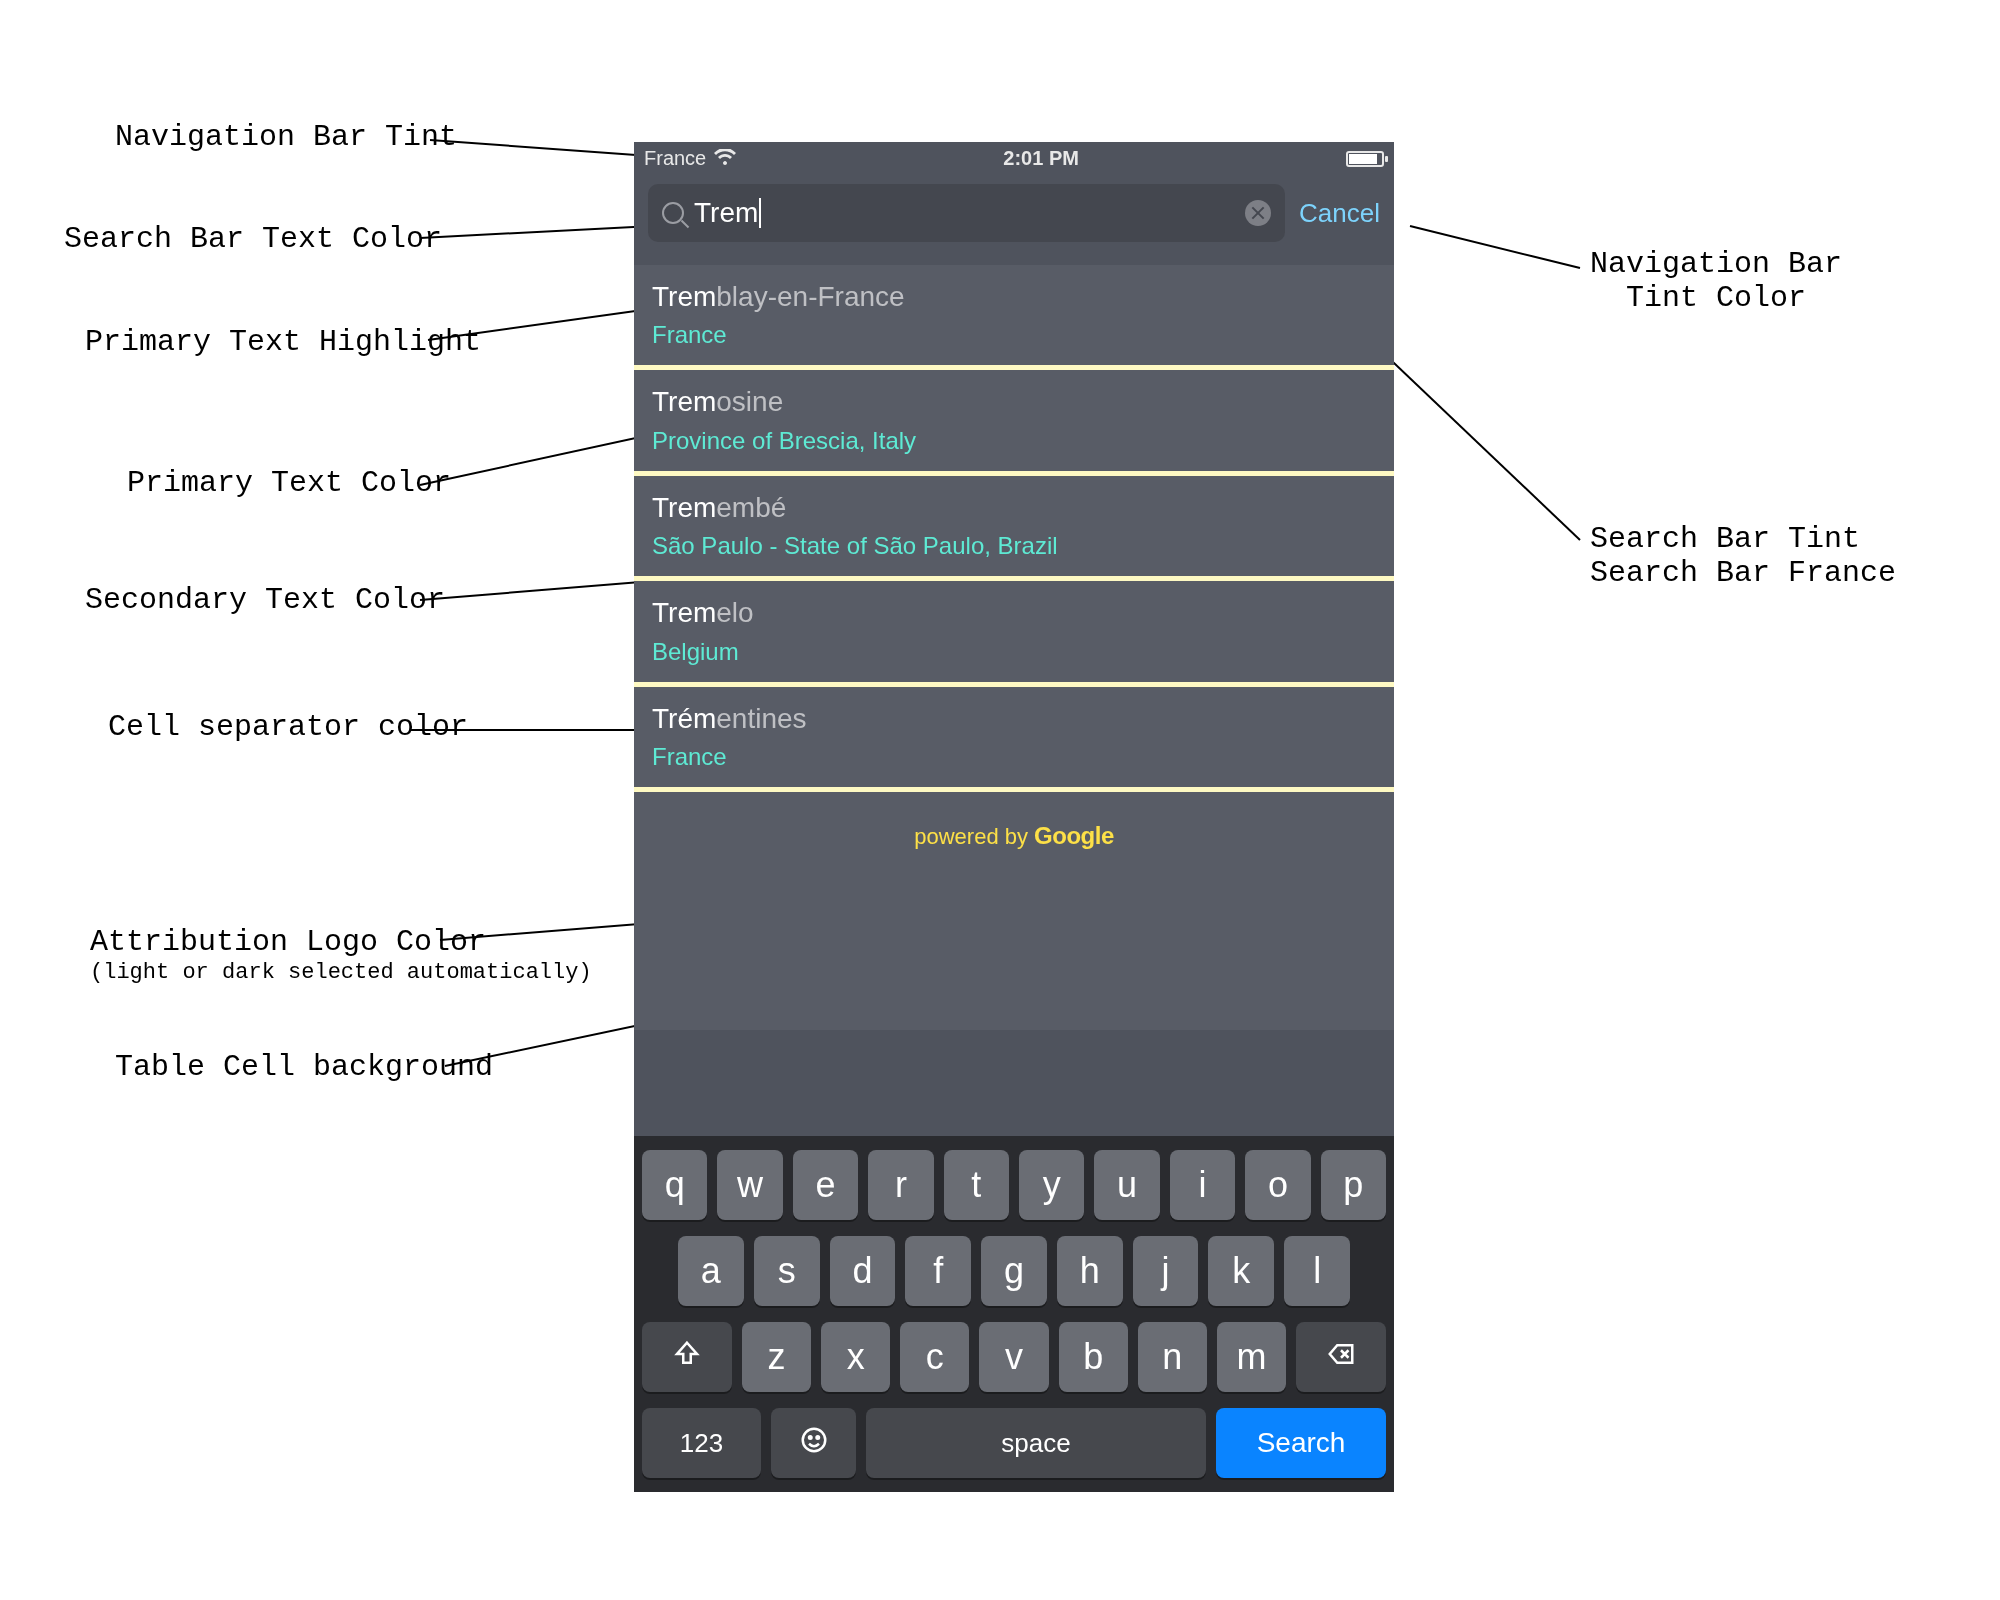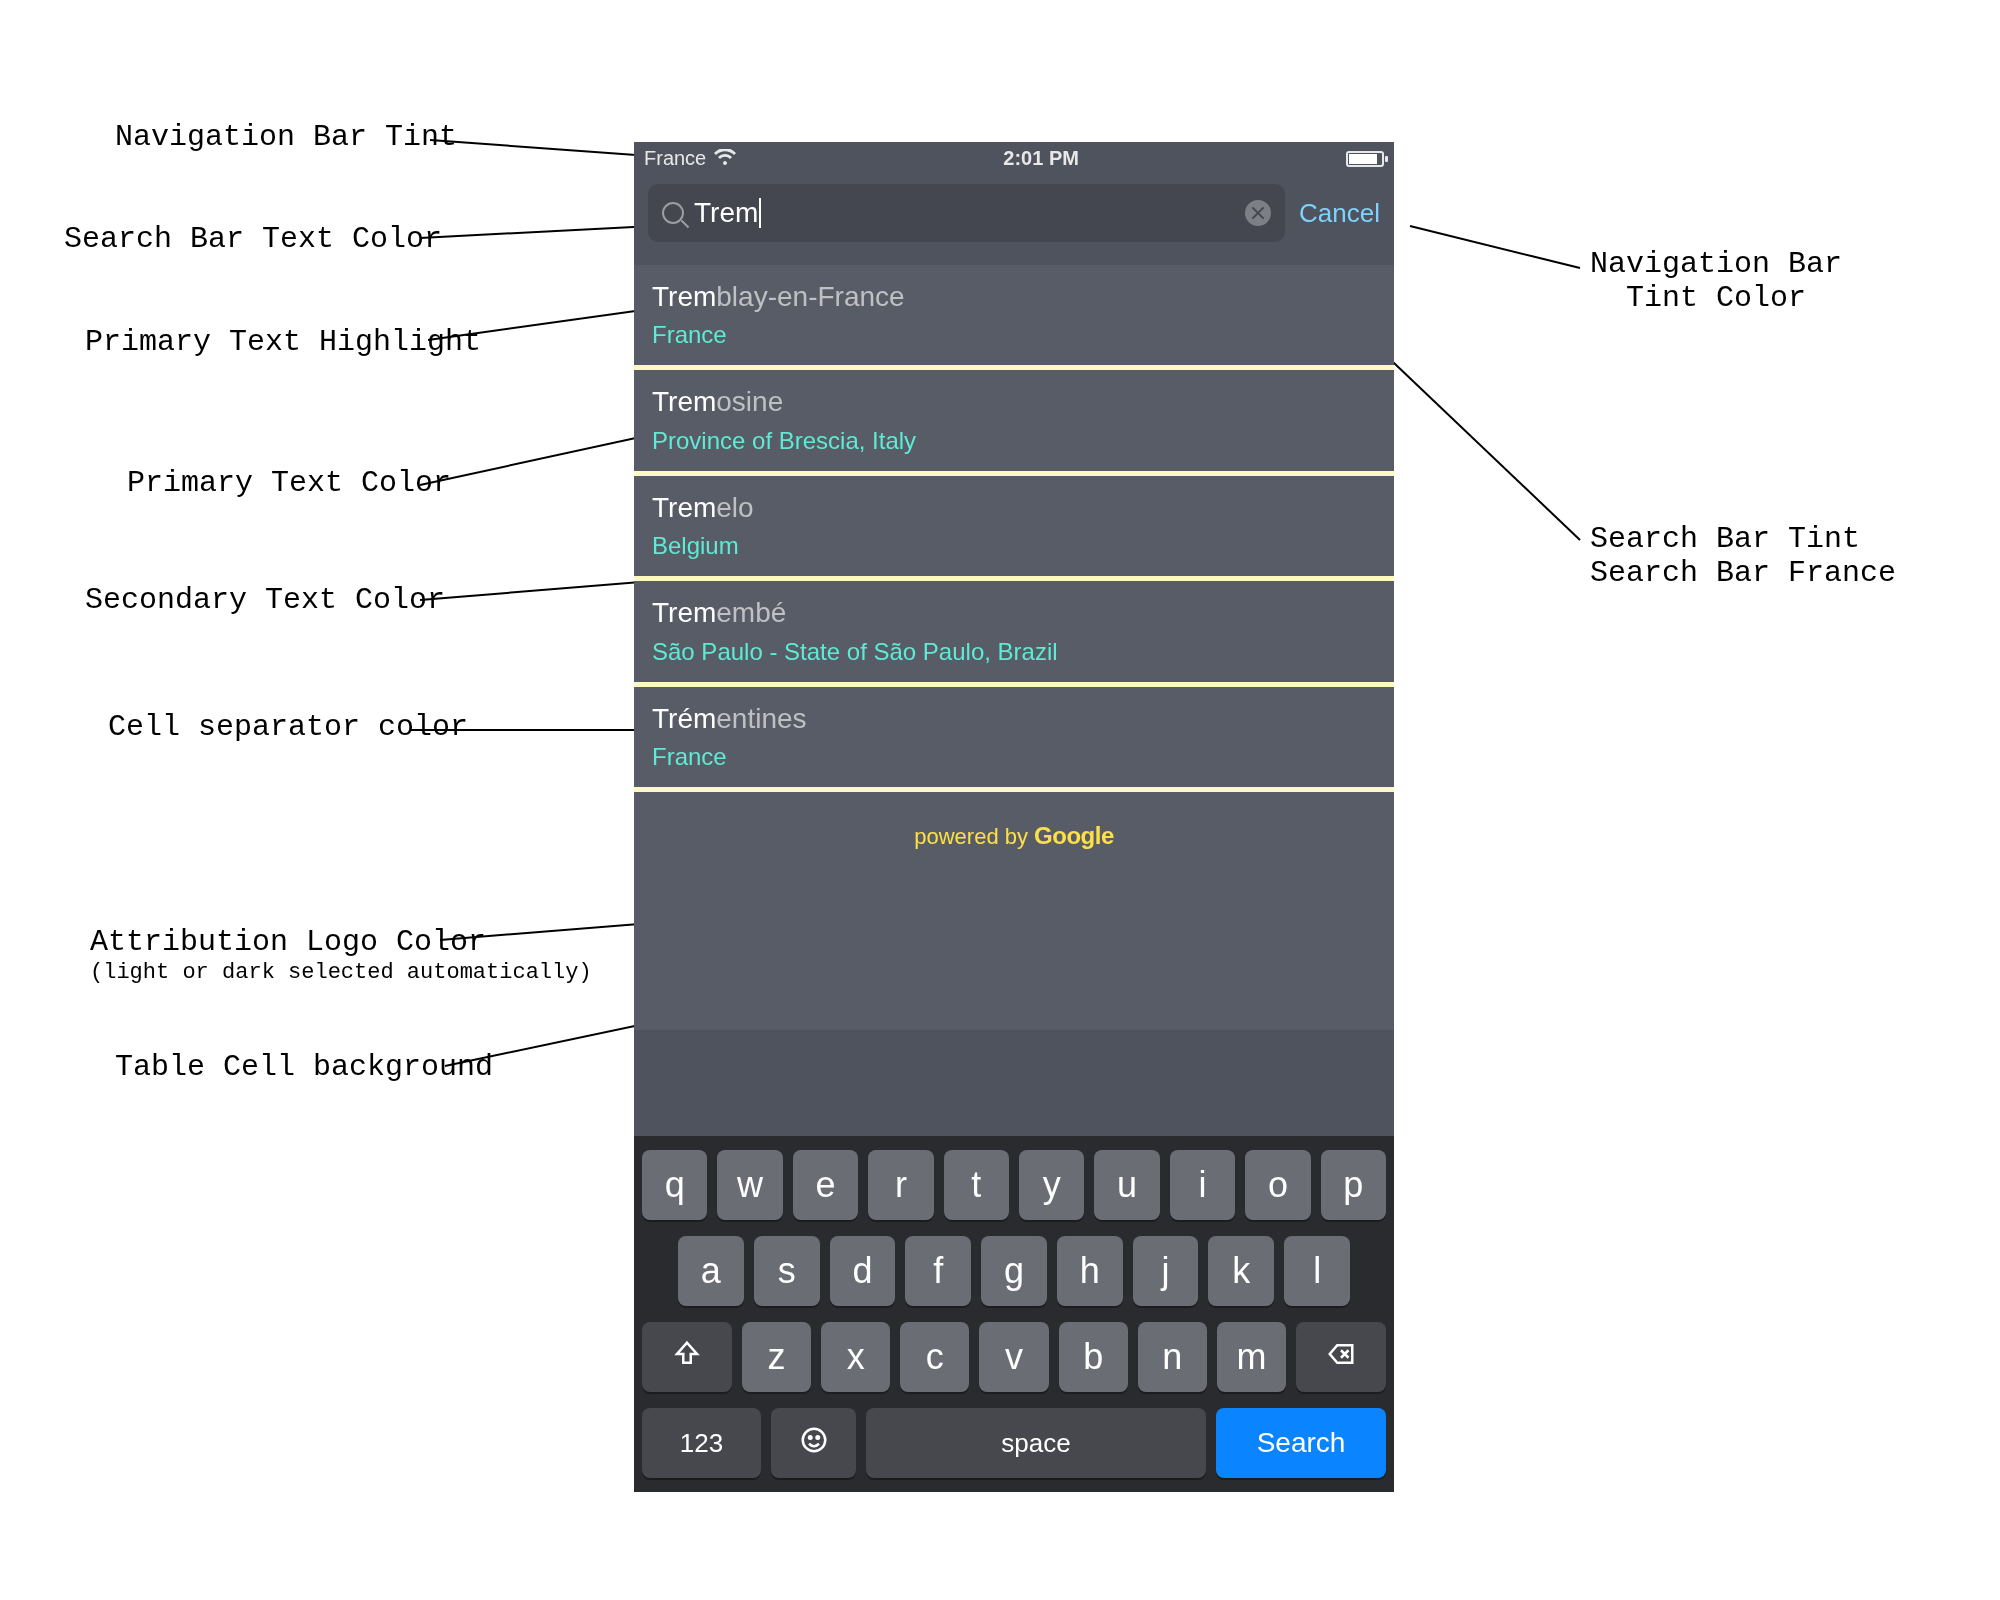--- a/index.html
+++ b/index.html
@@ -225,26 +225,26 @@
   <div class="table">
     <div class="cell">
       <div class="primary"><span class="hl">Trem</span><span>blay-en-France</span></div>
       <div class="secondary">France</div>
     </div>
     <div class="cell">
       <div class="primary"><span class="hl">Trem</span><span>osine</span></div>
       <div class="secondary">Province of Brescia, Italy</div>
     </div>
     <div class="cell">
+      <div class="primary"><span class="hl">Trem</span><span>embé</span></div>
+      <div class="secondary">São Paulo - State of São Paulo, Brazil</div>
+    </div>
+    <div class="cell">
       <div class="primary"><span class="hl">Trem</span><span>elo</span></div>
       <div class="secondary">Belgium</div>
-    </div>
-    <div class="cell">
-      <div class="primary"><span class="hl">Trem</span><span>embé</span></div>
-      <div class="secondary">São Paulo - State of São Paulo, Brazil</div>
     </div>
     <div class="cell">
       <div class="primary"><span class="hl">Trém</span><span>entines</span></div>
       <div class="secondary">France</div>
     </div>
     <div class="attribution">
       <span>powered by </span><span class="google">Google</span>
     </div>
     <div class="table-bg-fill"></div>
   </div>

